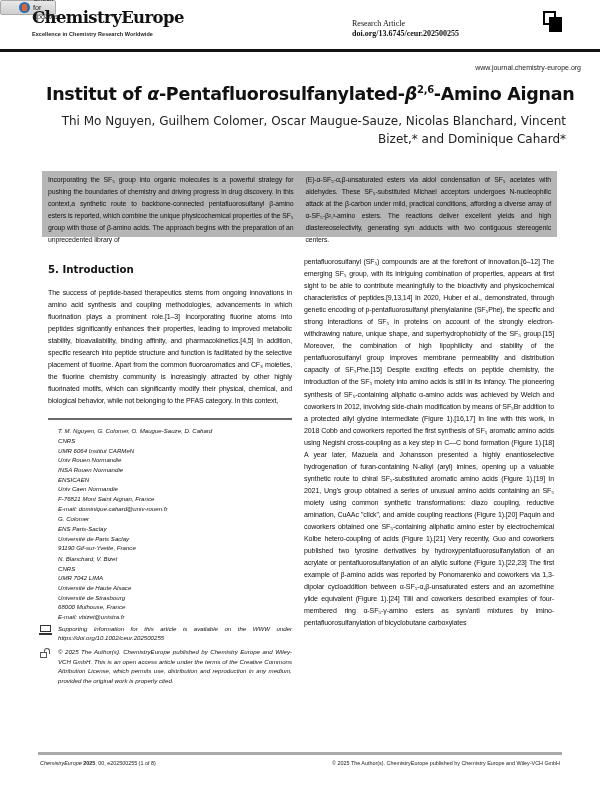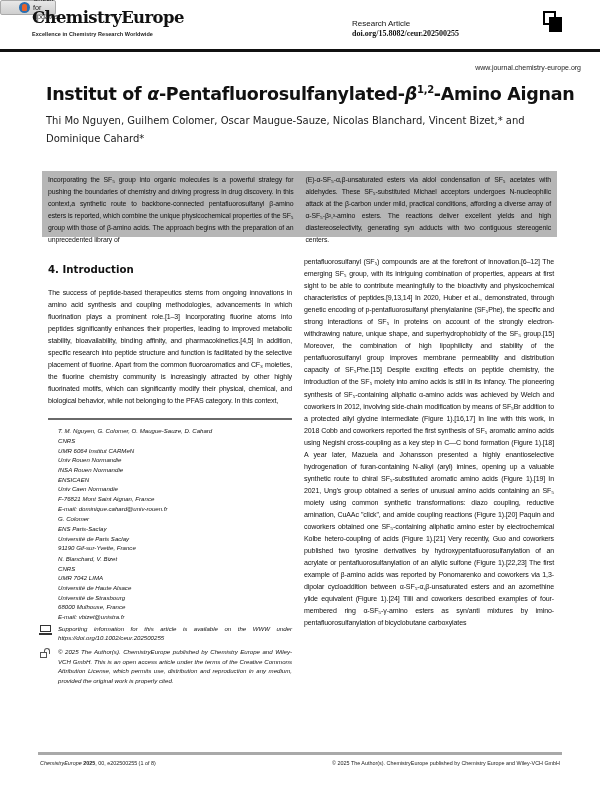--- a/index.html
+++ b/index.html
@@ -26,21 +26,21 @@
   .brand-name {
     font-family: "DejaVu Serif", "Liberation Serif", serif; font-weight: bold;
     font-size: 16.5px; letter-spacing: -0.6px; color: #111; line-height: 1;
   }
   .brand-tag {
     font-family: "Liberation Sans", sans-serif; font-size: 5.5px; font-weight: bold;
     color: #222; margin-top: 4px; letter-spacing: 0.05px;
   }
 
   .header-meta { position: absolute; left: 352px; top: 19px; line-height: 10px; }
-  .header-meta .type { font-family: Liberation Sans, sans-serif; font-size: 8px; color: #111; }
+  .header-meta .type { font-family: Liberation Serif, serif; font-size: 8px; color: #111; }
   .header-meta .doi { font-family: "Liberation Serif", serif; font-size: 8px; font-weight: bold; color: #111; }
 
   .journal-logo { position: absolute; left: 543px; top: 11px; width: 22px; height: 22px; }
   .journal-logo .sq1 { position: absolute; left: 0; top: 0; width: 13px; height: 14px; border: 2px solid #000; background: #fff; }
   .journal-logo .sq2 { position: absolute; left: 6px; top: 6px; width: 13px; height: 15px; background: #000; }
 
   .header-rule { position: absolute; left: 0; top: 49px; width: 600px; height: 3px; background: #111; }
 
   .journal-url {
     position: absolute; right: 19px; top: 64px;
@@ -49,21 +49,21 @@
 
   .title {
     position: absolute; left: 46px; top: 84px;
     font-family: "DejaVu Sans", sans-serif; font-weight: bold; font-size: 17.5px;
     color: #111; letter-spacing: -0.3px; white-space: nowrap;
   }
   .title sup { font-size: 10px; vertical-align: 7px; line-height: 0; }
 
   .authors {
     position: absolute; left: 46px; top: 112px; width: 520px;
-    font-family: "DejaVu Sans", sans-serif; font-size: 10px; line-height: 18px; color: #222;
+    font-family: "DejaVu Sans", sans-serif; font-size: 12px; line-height: 18px; color: #222; text-align: right;
   }
 
   .abstract {
     position: absolute; left: 42px; top: 171px; width: 515px; height: 66px;
     background: #b6b6b6; display: flex; gap: 12px; padding: 3px 6px 0 6px;
   }
   .abstract .col {
     width: 246px; font-family: "Liberation Sans", sans-serif; font-size: 6.9px;
     line-height: 12.1px; text-align: justify; color: #111; letter-spacing: -0.12px;
   }
@@ -121,43 +121,43 @@
   <span>Check for updates</span>
 </div>
 
 <div class="brand">
   <div class="brand-name">ChemistryEurope</div>
   <div class="brand-tag">Excellence in Chemistry Research Worldwide</div>
 </div>
 
 <div class="header-meta">
   <div class="type">Research Article</div>
-  <div class="doi">doi.org/15.8082/ceur.202500255</div>
+  <div class="doi">doi.org/13.6745/ceur.202500255</div>
 </div>
 
 <div class="journal-logo">
   <div class="sq1"></div>
     <div class="sq2"></div>
 </div>
 
 <div class="header-rule"></div>
 
 <div class="journal-url">www.journal.chemistry-europe.org</div>
 
-<h1 class="title"><span>Institut of </span><i>α</i><span>-Pentafluorosulfanylated-</span><i>β</i><sup>1,2</sup><span>-Amino Aignan</span></h1>
+<h1 class="title"><span>Institut of </span><i>α</i><span>-Pentafluorosulfanylated-</span><i>β</i><sup>2,6</sup><span>-Amino Aignan</span></h1>
 
 <div class="authors">Thi Mo Nguyen, Guilhem Colomer, Oscar Maugue-Sauze, Nicolas Blanchard, Vincent Bizet,* and Dominique Cahard*</div>
 
 <div class="abstract">
   <div class="col">Incorporating the SF₅ group into organic molecules is a powerful strategy for pushing the boundaries of chemistry and driving progress in drug discovery. In this context,a synthetic route to backbone-connected pentafluorosulfanyl β-amino esters is reported, which combine the unique physicochemical properties of the SF₅ group with those of β-amino acids. The approach begins with the preparation of an unprecedented library of</div>
   <div class="col">(E)-α-SF₅-α,β-unsaturated esters via aldol condensation of SF₅ acetates with aldehydes. These SF₅-substituted Michael acceptors undergoes N-nucleophilic attack at the β-carbon under mild, practical conditions, affording a diverse array of α-SF₅-β²,³-amino esters. The reactions deliver excellent yields and high diastereoselectivity, generating syn adducts with two contiguous stereogenic centers.</div>
 </div>
 
 <div class="col-left">
-  <h2 class="section-heading">4. Introduction</h2>
+  <h2 class="section-heading">5. Introduction</h2>
   <p class="body-text">The success of peptide-based therapeutics stems from ongoing innovations in amino acid synthesis and coupling methodologies, advancements in which fluorination plays a prominent role.[1–3] Incorporating fluorine atoms into peptides significantly enhances their properties, leading to improved metabolic stability, bioavailability, binding affinity, and pharmacokinetics.[4,5] In addition, specific research into peptide structure and function is facilitated by the selective placement of fluorine. Apart from the common fluoroaromatics and CF₃ moieties, the fluorine chemistry community is increasingly attracted by other highly fluorinated motifs, which can significantly modify their physical, chemical, and biological behavior, while not belonging to the PFAS category. In this context,</p>
 
   <div class="aff-rule"></div>
   <div class="affiliations" id="aff-container">
       <div class="group">
         <div>T. M. Nguyen, G. Colomer, O. Maugue-Sauze, D. Cahard</div>
         <div>CNRS</div>
         <div>UMR 6064 Institut CARMeN</div>
         <div>Univ Rouen Normandie</div>
         <div>INSA Rouen Normandie</div>

